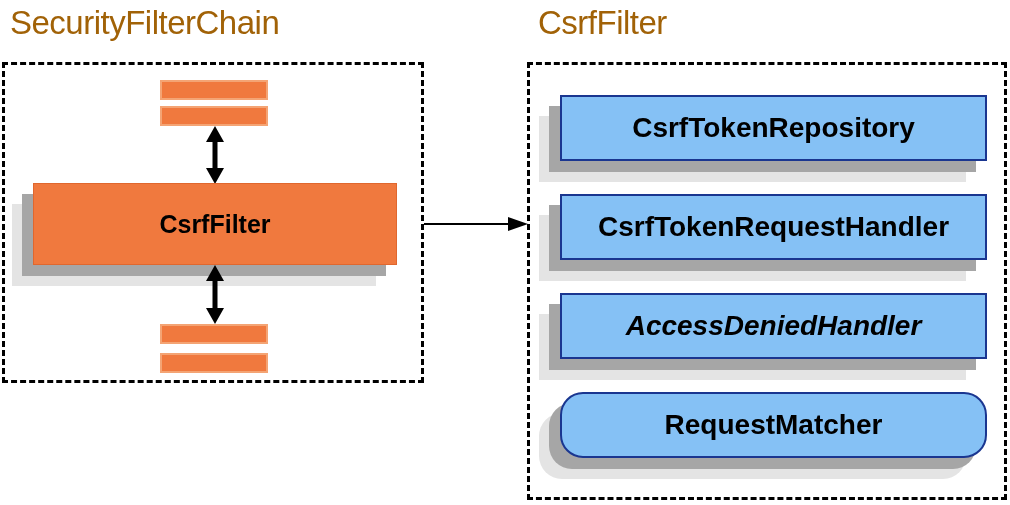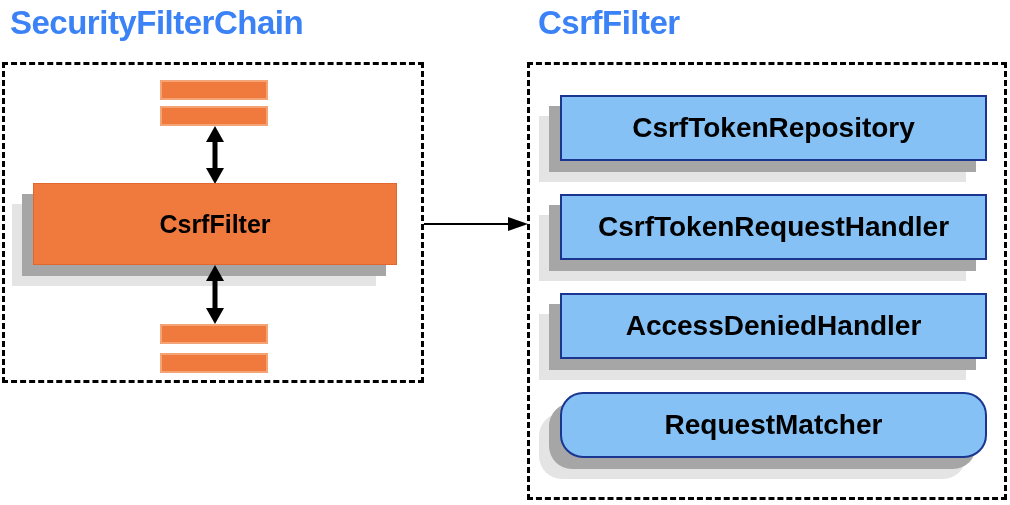--- a/index.html
+++ b/index.html
@@ -11,22 +11,22 @@
   #canvas {
     position: relative;
     width: 1010px;
     height: 505px;
     background: #ffffff;
     overflow: hidden;
   }
   .diagram-title {
     position: absolute;
     font-size: 33px;
-    font-weight: bold;
-    color: #3b82f6;
+    font-weight: normal;
+    color: #a16207;
     letter-spacing: -0.5px;
     white-space: nowrap;
   }
   #title-left  { left: 10px;  top: 4px; }
   #title-right { left: 538px; top: 4px; }
 
   .dashed-panel {
     position: absolute;
     border: 3px dashed #000000;
     box-sizing: border-box;
@@ -81,21 +81,21 @@
     display: flex;
     align-items: center;
     justify-content: center;
     font-size: 28px;
     font-weight: bold;
     color: #000000;
     white-space: nowrap;
   }
   #component-box-1 { top: 95px;  }
   #component-box-2 { top: 194px; }
-  #component-box-3 { top: 293px; }
+  #component-box-3 { top: 293px; font-style: italic; }
   #component-box-4 { top: 392px; border-radius: 23px; }
 
   .v-arrow {
     position: absolute;
     left: 200px;
     width: 30px;
   }
   #v-arrow-1 { top: 126px; height: 58px; }
   #v-arrow-2 { top: 264px; height: 60px; }
 

